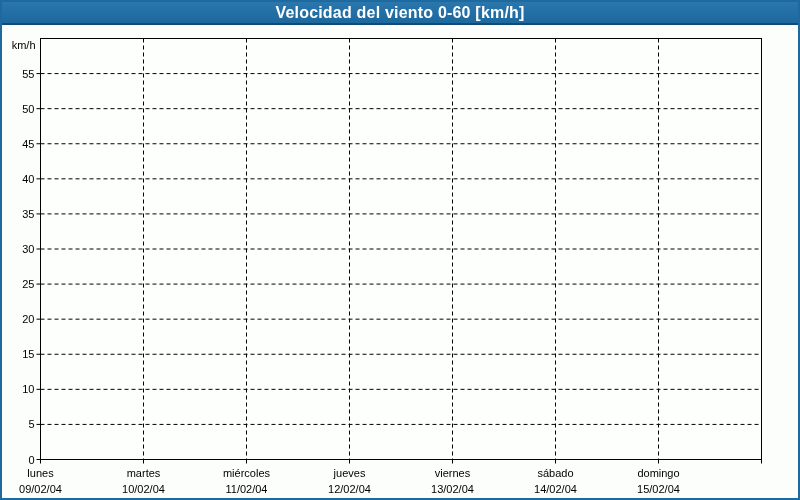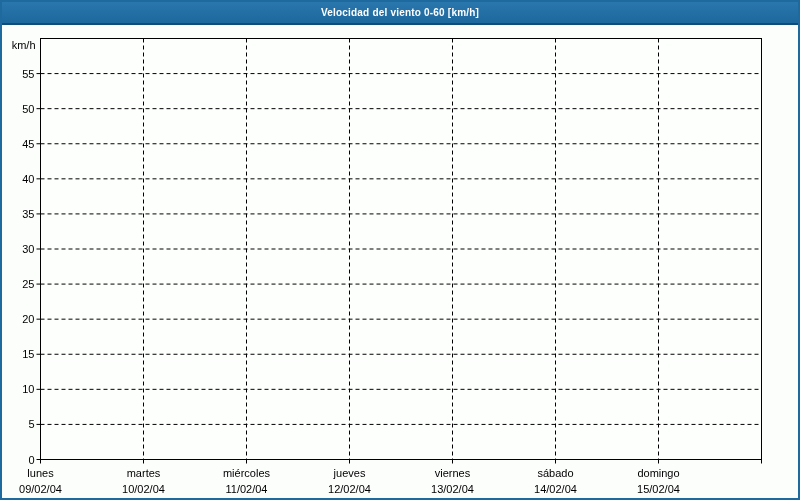--- a/index.html
+++ b/index.html
@@ -21,21 +21,21 @@
     height: 21px;
     background: linear-gradient(#2a77ad, #1d689d);
     border-bottom: 2px solid #0f4c77;
     display: flex;
     align-items: center;
     justify-content: center;
   }
   .titlebar span {
     color: #ffffff;
     font-weight: bold;
-    font-size: 10px;
+    font-size: 16px;
     letter-spacing: 0.2px;
   }
   svg.plot {
     position: absolute;
     left: 0; top: 0;
     width: 796px; height: 496px;
   }
   svg text {
     font-family: "Liberation Sans", sans-serif;
     font-size: 11px;

